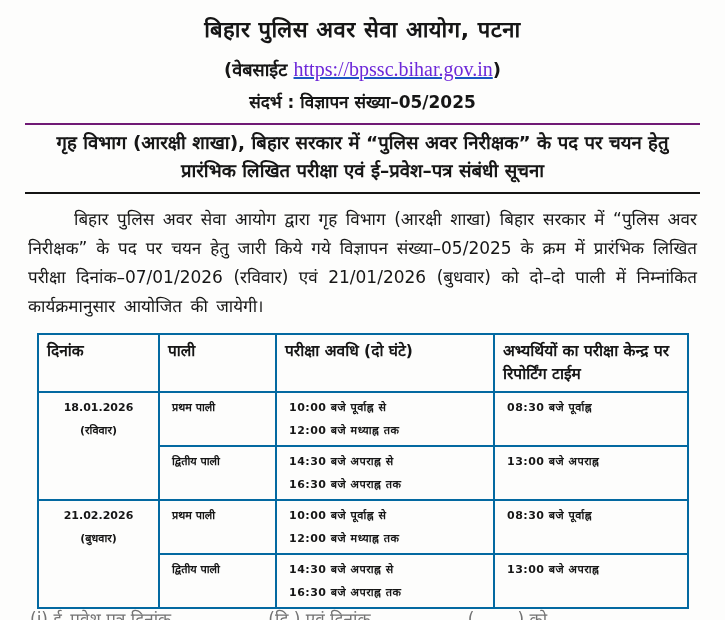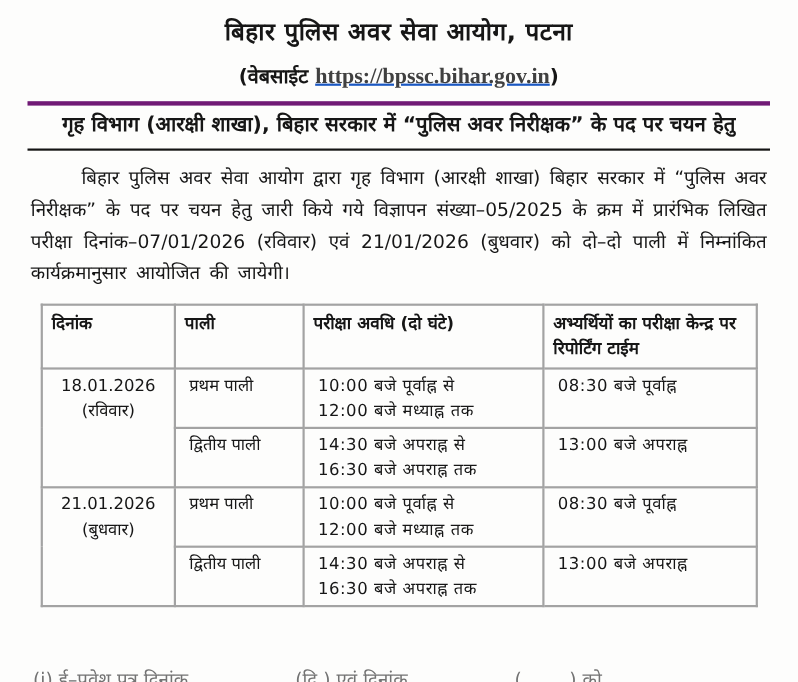--- a/index.html
+++ b/index.html
@@ -23,37 +23,37 @@
   }
   .website-line {
     margin-top: 11px;
     text-align: center;
     font-size: 18px;
     line-height: 27px;
     font-weight: 700;
   }
   .website-line .url {
     font-family: "Liberation Serif", serif;
-    font-weight: 700;
+    font-weight: 400;
     font-size: 20px;
-    color: #404040;
+    color: #6d28d9;
     text-decoration: underline;
     text-decoration-color: #1a57c2;
     cursor: pointer;
   }
   .reference-line {
     margin-top: 7px;
     text-align: center;
     font-size: 17px;
     line-height: 24px;
     font-weight: 700;
   }
   .notice-heading-box {
     margin: 9px 25px 0 25px;
-    border-top: 4px solid #701a75;
+    border-top: 2px solid #701a75;
     border-bottom: 2px solid #141414;
     padding: 4px 0 7px 0;
   }
   .notice-heading-line {
     text-align: center;
     font-size: 18.5px;
     line-height: 28px;
     font-weight: 700;
   }
   .intro-paragraph {
@@ -65,41 +65,41 @@
     font-weight: 500;
     word-spacing: 3px;
   }
   table.schedule {
     border-collapse: collapse;
     table-layout: fixed;
     margin: 12px 0 0 37px;
     width: 650px;
   }
   table.schedule th, table.schedule td {
-    border: 2px solid #a3a3a3;
+    border: 2px solid #0369a1;
     box-sizing: border-box;
     overflow: hidden;
   }
   table.schedule th {
     font-size: 15.5px;
     font-weight: 700;
     text-align: left;
     vertical-align: top;
     padding: 5px 8px;
     line-height: 23px;
     height: 54px;
   }
   table.schedule th.center { text-align: left; }
   table.schedule td {
-    font-size: 15px;
+    font-size: 11px;
     vertical-align: top;
     padding: 3px 12px;
     line-height: 23px;
     height: 54px;
-    font-weight: 400;
+    font-weight: 700;
   }
   td.date-cell {
     text-align: center;
     vertical-align: middle;
     font-weight: 700;
     font-size: 16.5px;
     line-height: 28px;
     padding: 0 4px;
   }
   .time-text { letter-spacing: 0.5px; }
@@ -122,23 +122,25 @@
 
 <div class="page">
 
   <div class="doc-title">बिहार पुलिस अवर सेवा आयोग, पटना</div>
 
   <div class="website-line">
     <span>(वेबसाईट</span>
     <span class="url">https://bpssc.bihar.gov.in</span><span>)</span>
   </div>
 
+  <div class="reference-line">संदर्भ : विज्ञापन संख्या–05/2025</div>
 
   <div class="notice-heading-box">
     <div class="notice-heading-line">गृह विभाग (आरक्षी शाखा), बिहार सरकार में “पुलिस अवर निरीक्षक” के पद पर चयन हेतु</div>
+    <div class="notice-heading-line">प्रारंभिक लिखित परीक्षा एवं ई–प्रवेश–पत्र संबंधी सूचना</div>
   </div>
 
   <div class="intro-paragraph">बिहार पुलिस अवर सेवा आयोग द्वारा गृह विभाग (आरक्षी शाखा) बिहार सरकार में “पुलिस अवर निरीक्षक” के पद पर चयन हेतु जारी किये गये विज्ञापन संख्या–05/2025 के क्रम में प्रारंभिक लिखित परीक्षा दिनांक–07/01/2026 (रविवार) एवं 21/01/2026 (बुधवार) को दो–दो पाली में निम्नांकित कार्यक्रमानुसार आयोजित की जायेगी।</div>
 
   <table class="schedule">
     <colgroup>
       <col style="width:121px">
       <col style="width:117px">
       <col style="width:218px">
       <col style="width:194px">
@@ -167,21 +169,21 @@
       <tr>
         <td>द्वितीय पाली</td>
         <td>
           <div class="time-text">14:30 बजे अपराह्न से</div>
           <div class="time-text">16:30 बजे अपराह्न तक</div>
         </td>
         <td class="time-text">13:00 बजे अपराह्न</td>
       </tr>
       <tr>
         <td class="date-cell" rowspan="2">
-          <div>21.01.2026</div>
+          <div>21.02.2026</div>
           <div>(बुधवार)</div>
         </td>
         <td>प्रथम पाली</td>
         <td>
           <div class="time-text">10:00 बजे पूर्वाह्न से</div>
           <div class="time-text">12:00 बजे मध्याह्न तक</div>
         </td>
         <td class="time-text">08:30 बजे पूर्वाह्न</td>
       </tr>
       <tr>

